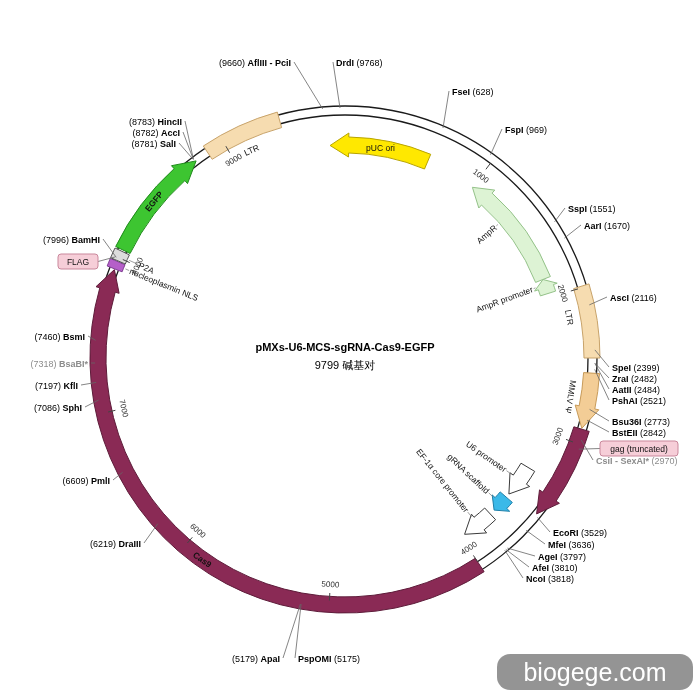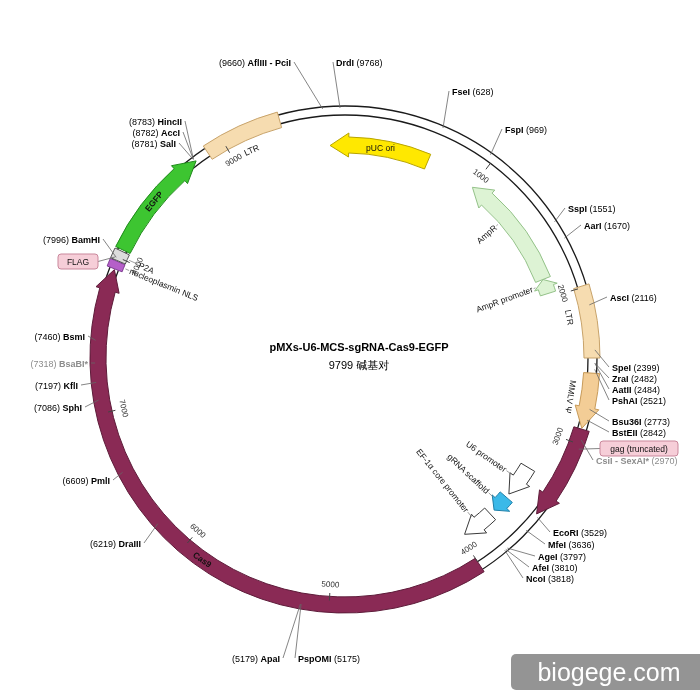--- a/index.html
+++ b/index.html
@@ -1,25 +1,25 @@
 <!DOCTYPE html>
 <html><head>
 <meta charset="utf-8">
 <style>
   html,body{margin:0;padding:0;background:#fff;}
   #stage{position:relative;width:700px;height:700px;background:#fff;
          font-family:"Liberation Sans",sans-serif;overflow:hidden;}
   #map{position:absolute;left:0;top:0;}
-  .overlay{position:absolute;white-space:nowrap;margin-left:14px;}
+  .overlay{position:absolute;white-space:nowrap;}
   #plasmid-title{left:345px;top:341px;transform:translate(-50%,0);
                  font-size:11px;font-weight:bold;color:#000;}
   #plasmid-size{left:345px;top:358px;transform:translate(-50%,0);
                 font-size:11px;color:#000;}
   #watermark{left:497px;top:654px;width:196px;height:36px;
-             background:rgba(128,128,128,.84);border-radius:5px;color:#fff;
+             background:rgba(128,128,128,.84);border-radius:13px;color:#fff;
              font-size:25px;display:flex;align-items:center;justify-content:center;}
   text{font-family:"Liberation Sans",sans-serif;}
   .enz{font-size:9px;}
   .flab{font-size:8.5px;fill:#111;}
   .tick{font-size:8px;fill:#333;}
 </style>
 </head>
 <body>
 
 <div id="stage">

